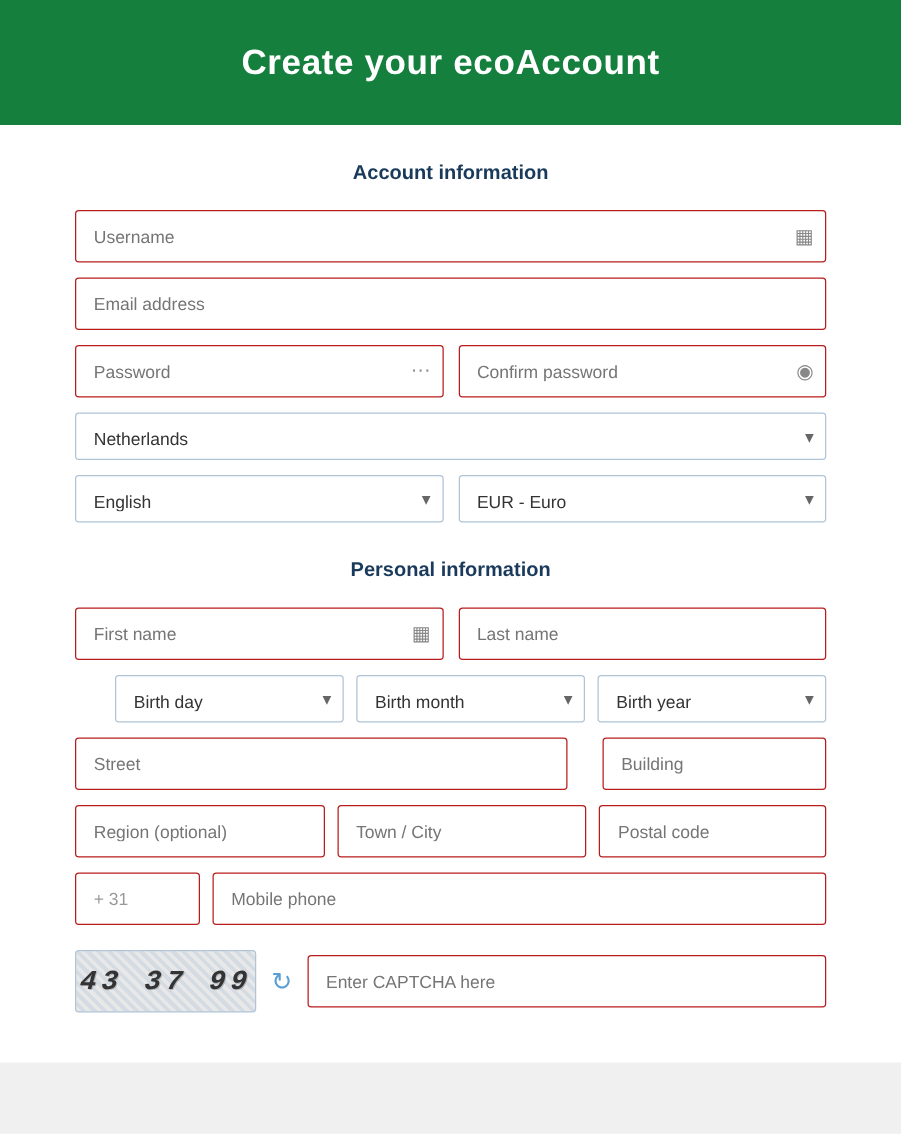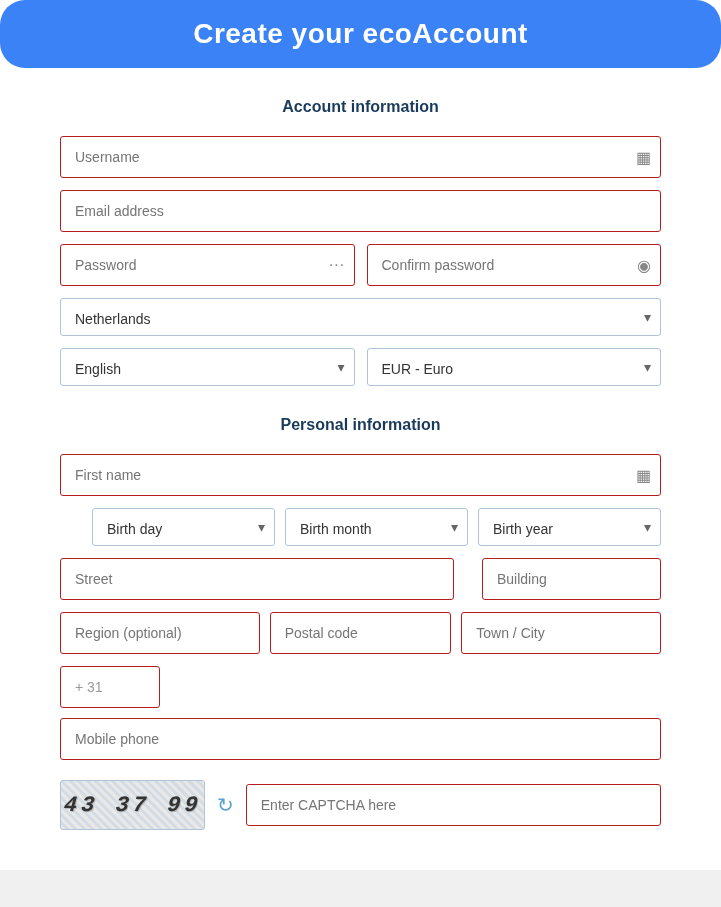--- a/index.html
+++ b/index.html
@@ -16,24 +16,23 @@
       align-items: flex-start;
       min-height: 100vh;
     }
 
     .page-container {
       width: 721px;
       background: #fff;
     }
 
     .page-header {
-      background: #3b82f6;
-      padding: 18px 20px;
+      background: #15803d;
+      padding: 34px 20px;
       text-align: center;
-      border-radius: 25px;
     }
 
     .page-title {
       color: #fff;
       font-size: 28px;
       font-weight: bold;
       letter-spacing: 0.5px;
     }
 
     .form-container {
@@ -159,21 +158,20 @@
       flex: 1.1;
     }
 
     .postal-wrapper {
       flex: 1;
     }
 
     .phone-row {
       display: flex;
       gap: 10px;
-      flex-direction: column;
     }
 
     .phone-code-wrapper {
       width: 100px;
     }
 
     .phone-number-wrapper {
       flex: 1;
     }
 
@@ -302,20 +300,23 @@
     </div>
 
     <div class="section-divider"></div>
     <div class="section-title">Personal information</div>
 
     <div class="input-row two-col">
       <div class="input-wrapper">
         <input class="input-field" type="text" placeholder="First name" style="">
         <span class="input-icon">▦</span>
       </div>
+      <div class="input-wrapper">
+        <input class="input-field" type="text" placeholder="Last name" style="">
+      </div>
     </div>
 
     <div class="input-row three-col">
       <div class="select-wrapper">
         <select class="select-field">
           <option>Birth day</option>
           <option>1</option><option>2</option><option>3</option>
         </select>
         <span class="select-icon">▾</span>
       </div>
@@ -341,25 +342,25 @@
       </div>
       <div class="input-wrapper building-wrapper">
         <input class="input-field" type="text" placeholder="Building" style="">
       </div>
     </div>
 
     <div class="input-row region-town-postal">
       <div class="input-wrapper region-wrapper">
         <input class="input-field" type="text" placeholder="Region (optional)" style="">
       </div>
+      <div class="input-wrapper town-wrapper">
+        <input class="input-field" type="text" placeholder="Town / City" style="">
+      </div>
       <div class="input-wrapper postal-wrapper">
         <input class="input-field" type="text" placeholder="Postal code" style="">
-      </div>
-      <div class="input-wrapper town-wrapper">
-        <input class="input-field" type="text" placeholder="Town / City" style="">
       </div>
     </div>
 
     <div class="input-row phone-row">
       <div class="input-wrapper phone-code-wrapper">
         <input class="input-field" type="text" value="+ 31" style="">
       </div>
       <div class="input-wrapper phone-number-wrapper">
         <input class="input-field" type="tel" placeholder="Mobile phone" style="">
       </div>

